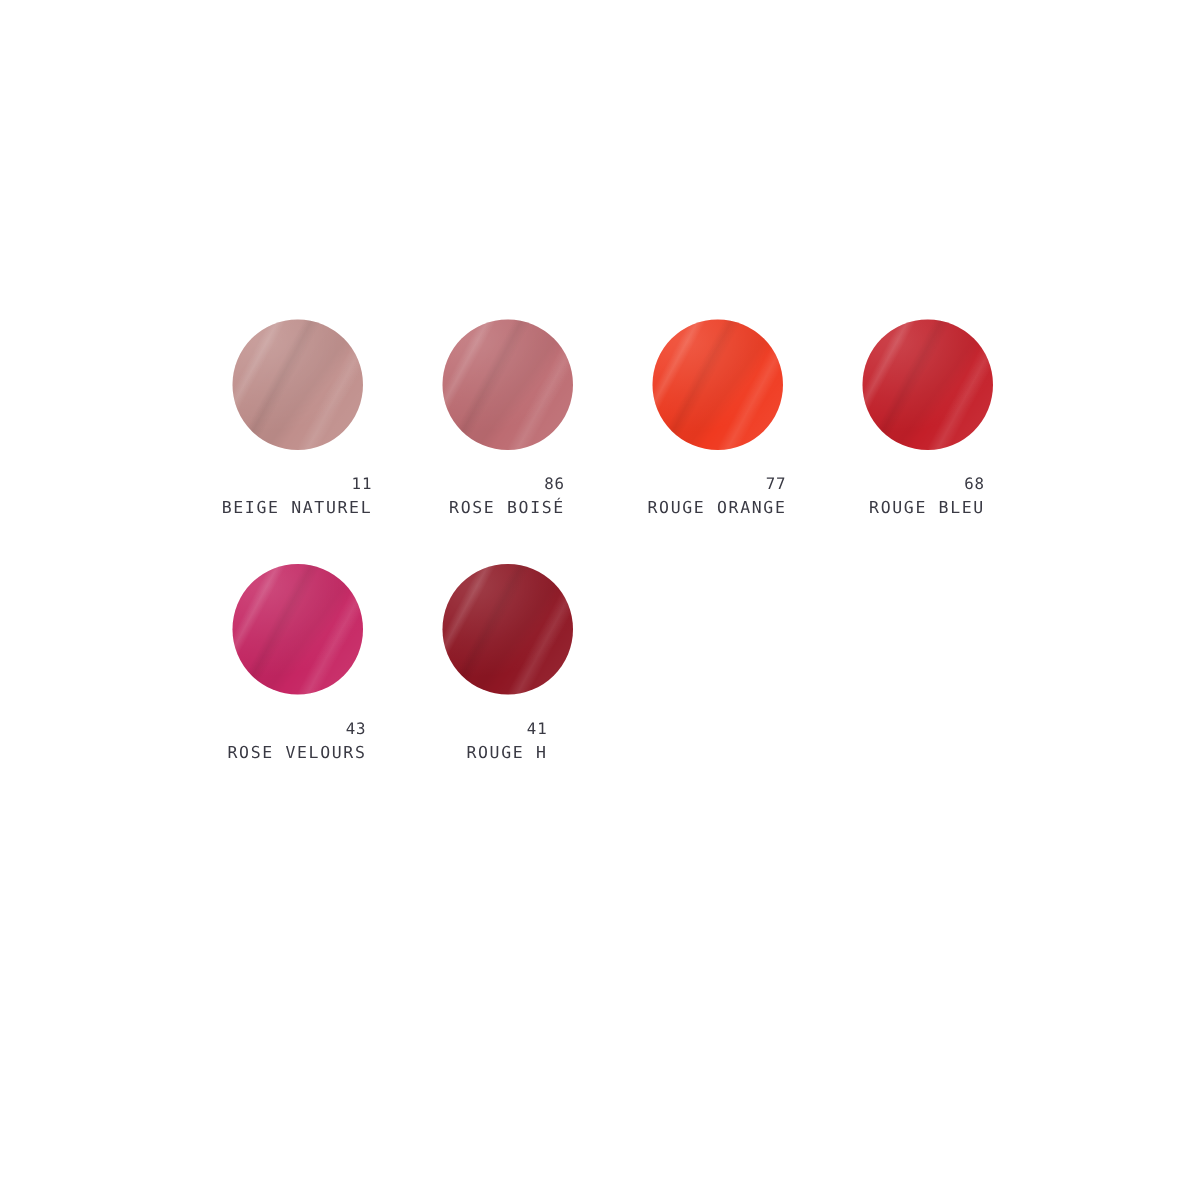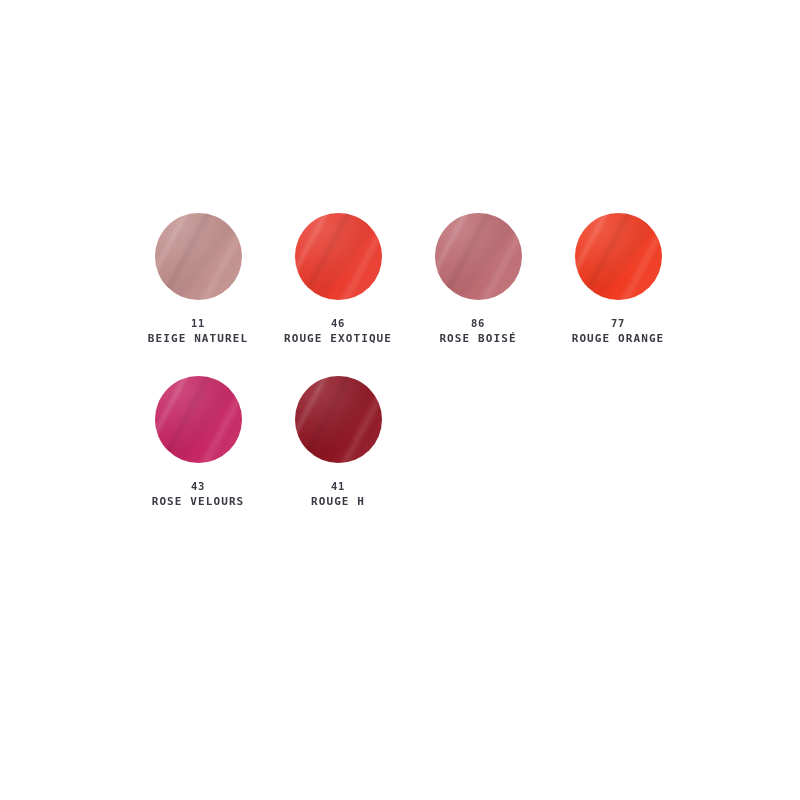--- a/index.html
+++ b/index.html
@@ -108,24 +108,23 @@
     background: radial-gradient(
       circle at 50% 50%,
       rgba(0,0,0,0.00) 62%,
       rgba(0,0,0,0.045) 86%,
       rgba(0,0,0,0.10) 100%
     );
   }
 
   .swatch-meta {
     margin-top: 6px;
-    text-align: center;
+    text-align: right;
     line-height: 1.45;
     color: #3a3a44;
-    font-weight: bold;
   }
 
   .swatch-number {
     font-size: 10.5px;
     letter-spacing: 0.6px;
     color: #3a3a44;
   }
 
   .swatch-name {
     font-size: 11px;
@@ -149,34 +148,20 @@
             <div class="tex tex-edge"></div>
           </div>
         </div>
         <div class="swatch-meta">
           <div class="swatch-number">11</div>
           <div class="swatch-name">Beige Naturel</div>
         </div>
       </div>
       <div class="swatch-cell">
         <div class="swatch-disc-wrap">
-          <div class="swatch-disc" style="background: rgb(234, 59, 46);">
-            <div class="tex tex-a"></div>
-            <div class="tex tex-b"></div>
-            <div class="tex tex-sheen"></div>
-            <div class="tex tex-edge"></div>
-          </div>
-        </div>
-        <div class="swatch-meta">
-          <div class="swatch-number">46</div>
-          <div class="swatch-name">Rouge Exotique</div>
-        </div>
-      </div>
-      <div class="swatch-cell">
-        <div class="swatch-disc-wrap">
           <div class="swatch-disc" style="background: rgb(189, 108, 114);">
             <div class="tex tex-a"></div>
             <div class="tex tex-b"></div>
             <div class="tex tex-sheen"></div>
             <div class="tex tex-edge"></div>
           </div>
         </div>
         <div class="swatch-meta">
           <div class="swatch-number">86</div>
           <div class="swatch-name">Rose Boisé</div>
@@ -191,20 +176,34 @@
             <div class="tex tex-edge"></div>
           </div>
         </div>
         <div class="swatch-meta">
           <div class="swatch-number">77</div>
           <div class="swatch-name">Rouge Orange</div>
         </div>
       </div>
       <div class="swatch-cell">
         <div class="swatch-disc-wrap">
+          <div class="swatch-disc" style="background: rgb(196, 31, 41);">
+            <div class="tex tex-a"></div>
+            <div class="tex tex-b"></div>
+            <div class="tex tex-sheen"></div>
+            <div class="tex tex-edge"></div>
+          </div>
+        </div>
+        <div class="swatch-meta">
+          <div class="swatch-number">68</div>
+          <div class="swatch-name">Rouge Bleu</div>
+        </div>
+      </div>
+      <div class="swatch-cell">
+        <div class="swatch-disc-wrap">
           <div class="swatch-disc" style="background: rgb(198, 38, 99);">
             <div class="tex tex-a"></div>
             <div class="tex tex-b"></div>
             <div class="tex tex-sheen"></div>
             <div class="tex tex-edge"></div>
           </div>
         </div>
         <div class="swatch-meta">
           <div class="swatch-number">43</div>
           <div class="swatch-name">Rose Velours</div>

